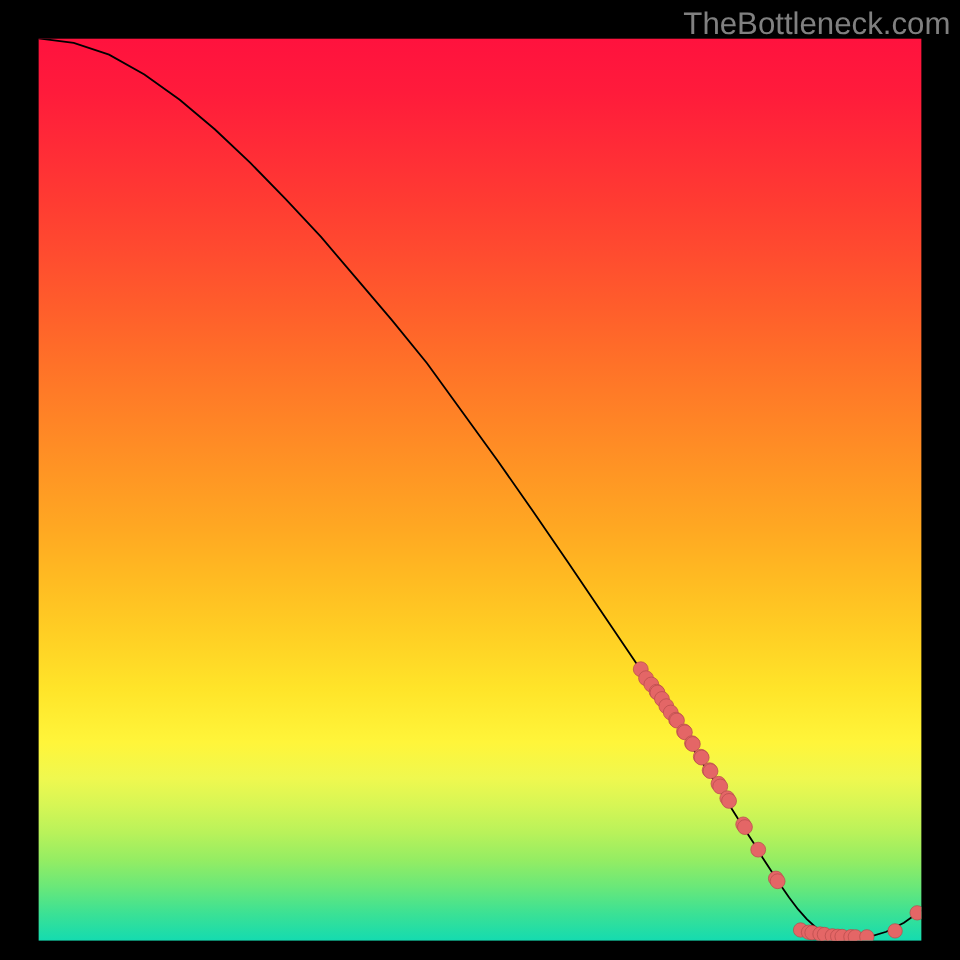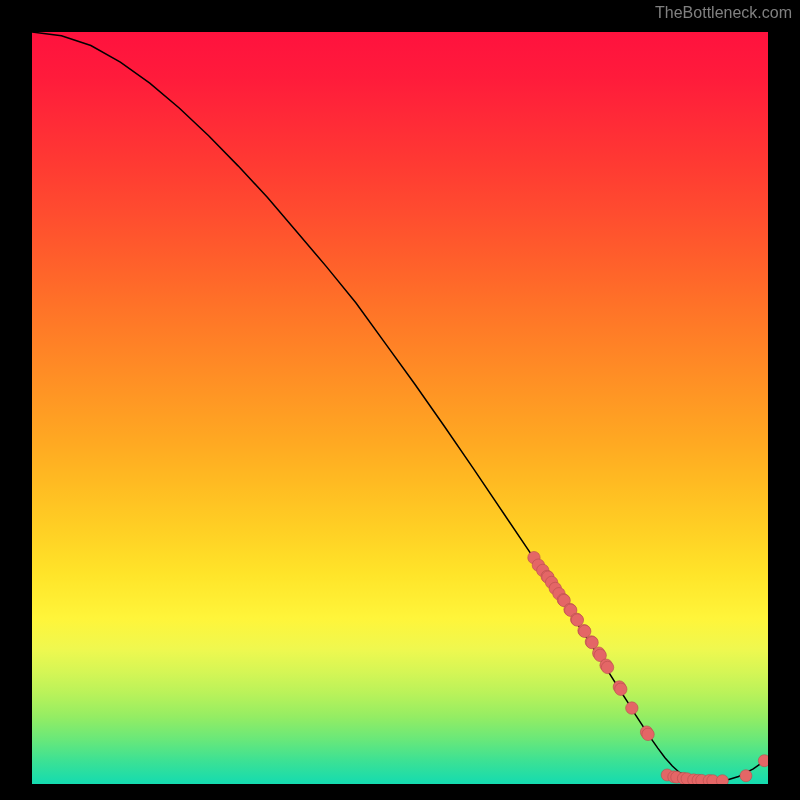--- a/index.html
+++ b/index.html
@@ -13,21 +13,21 @@
     width: 800px;
     height: 800px;
     background: #000000;
     overflow: hidden;
   }
   .watermark {
     position: absolute;
     top: 4px;
     right: 8px;
     color: #808080;
-    font-size: 16px;
+    font-size: 26px;
     font-weight: 500;
     font-family: Arial, Helvetica, sans-serif;
     z-index: 5;
   }
   .plot-area {
     position: absolute;
     left: 32px;
     top: 32px;
     width: 736px;
     height: 752px;

